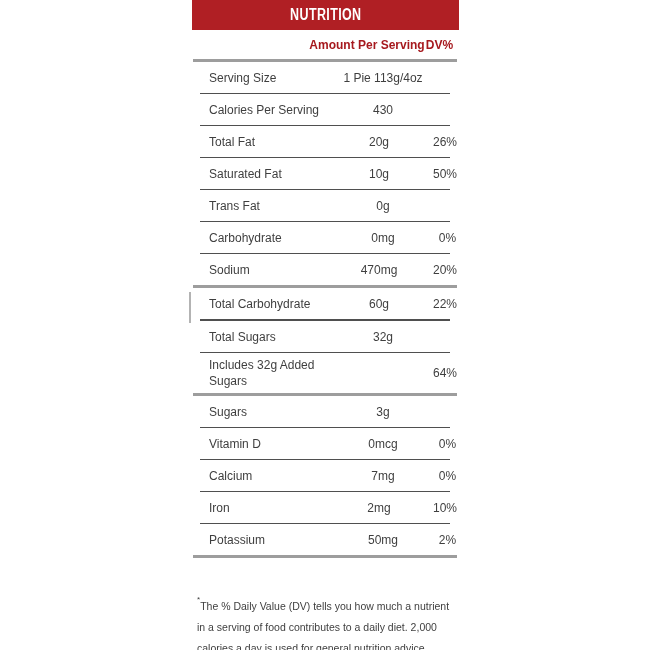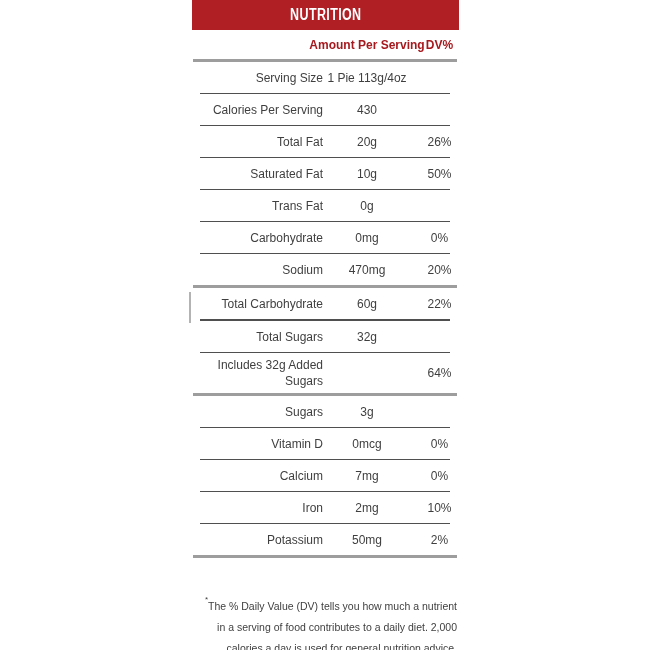--- a/index.html
+++ b/index.html
@@ -2,38 +2,38 @@
 <html style="--banner-bg: #b01f24; --header-red: #a6191e; --text: #3f3f3f; --divider-dark: #4f4f4f; --divider-gray: #9d9d9d;"><head>
 <meta charset="utf-8">
 <style>
   * { box-sizing: border-box; margin: 0; padding: 0; }
   html, body { width: 650px; height: 650px; }
   body {
     background: #ffffff;
     font-family: "Liberation Sans", sans-serif;
     color: var(--text, #3f3f3f);
   }
-  .page { position: relative; width: 650px; height: 650px; overflow: hidden; background: #ffffff; text-align: right; }
+  .page { position: relative; width: 650px; height: 650px; overflow: hidden; background: #ffffff; }
 
   
   .banner {
     position: absolute; left: 192px; top: 0; width: 267px; height: 30px;
     background: var(--banner-bg, #b01f24);
     display: flex; align-items: center; justify-content: center;
   }
   .banner-title {
     color: #ffffff; font-weight: 700; font-size: 16px;
     letter-spacing: 0.5px; white-space: nowrap;
     transform: scaleX(0.78);
   }
 
   
   .table { position: absolute; left: 193px; top: 30px; width: 264px; }
   .header-row { display: flex; align-items: center; min-height: 29px; }
-  .row { display: flex; align-items: center; min-height: 31px; }
+  .row { display: flex; align-items: center; min-height: 31px; margin-left: 16px; }
   .col-label {
     width: 130px; font-size: 12px; line-height: 16px;
     padding: 4px 0; color: var(--text, #3f3f3f);
   }
   .col-amount {
     width: 88px; display: flex; justify-content: center; align-items: center;
     font-size: 12px; white-space: nowrap; color: var(--text, #3f3f3f);
   }
   .col-dv {
     flex: 1; display: flex; justify-content: center; align-items: center;

